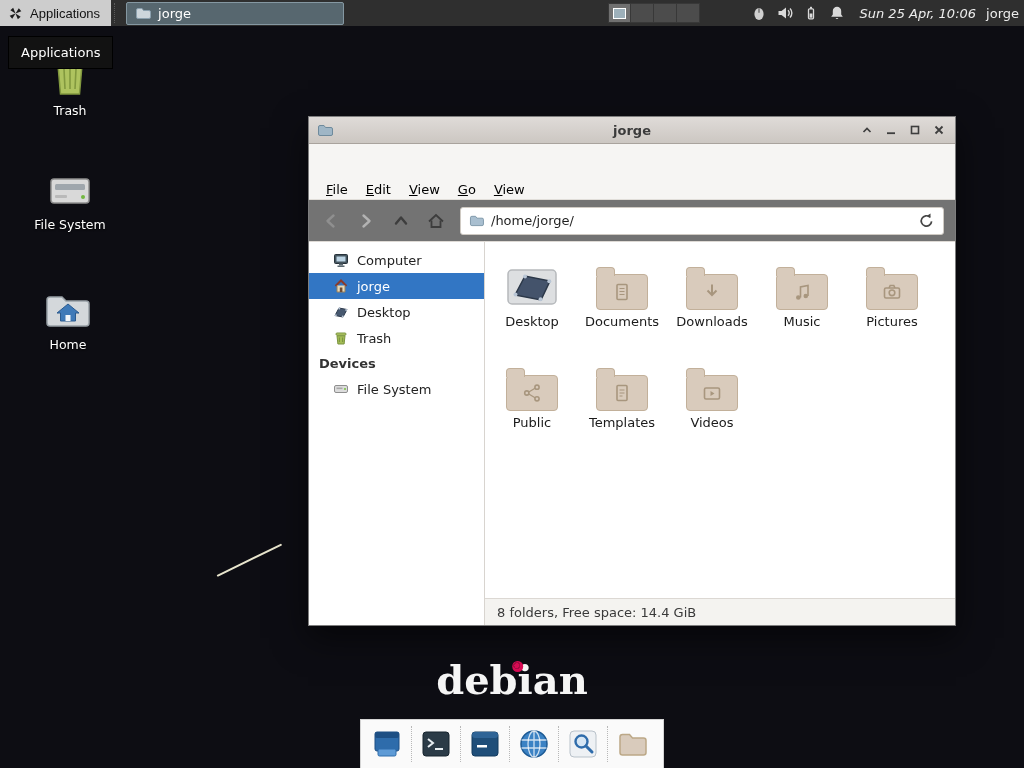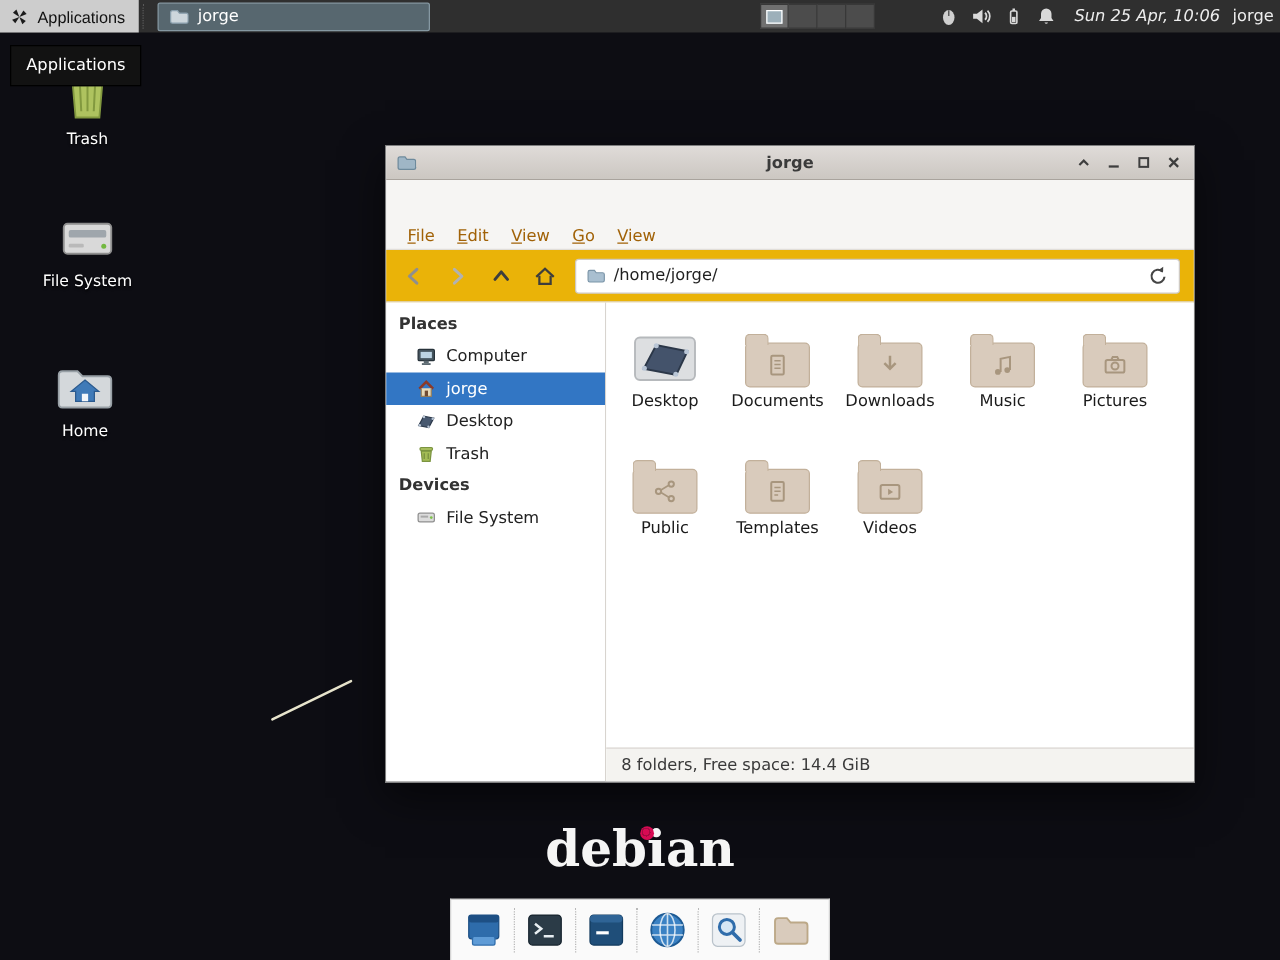--- a/index.html
+++ b/index.html
@@ -45,23 +45,23 @@
     box-shadow:0 12px 32px rgba(0,0,0,.55);display:flex;flex-direction:column;}
   .titlebar{flex:0 0 26px;background:linear-gradient(#dfdbd8,#ccc7c2);
     border-bottom:1px solid #a9a39d;display:flex;align-items:center;
     padding:0 8px;position:relative;}
   .title{position:absolute;left:0;right:0;text-align:center;font-weight:bold;
     font-size:13px;color:#3b3b3b;pointer-events:none;}
   .controls{margin-left:auto;display:flex;gap:7px;z-index:2;}
   .ctrl{width:17px;height:17px;display:flex;align-items:center;justify-content:center;}
   .menubar{flex:0 0 25px;background:#f6f5f3;border-bottom:1px solid #e1ded9;
     display:flex;align-items:center;padding-left:12px;gap:8px;}
-  .menu-item{display:inline-block;font-size:13px;color:#a16207;padding:2px 5px;margin-top:36px;}
+  .menu-item{display:inline-block;font-size:13px;color:#000000;padding:2px 5px;margin-top:36px;}
   .menu-item::first-letter{text-decoration:underline;}
-  .toolbar{flex:0 0 41px;background:#eab308;border-bottom:1px solid #dedad5;
+  .toolbar{flex:0 0 41px;background:#737373;border-bottom:1px solid #dedad5;
     display:flex;align-items:center;padding:0 11px;gap:13px;}
   .tool-btn{width:22px;display:flex;justify-content:center;align-items:center;}
   .pathbar{flex:1;height:28px;background:#fff;border:1px solid #cfcac3;border-radius:3px;
     display:flex;align-items:center;padding:0 8px;gap:7px;box-sizing:border-box;}
   .path-text{font-size:13px;color:#1f1f1f;flex:1;}
   .win-body{flex:1;display:flex;min-height:0;}
   .sidebar{width:176px;border-right:1px solid #d8d4cf;background:#fff;padding-top:5px;box-sizing:border-box;}
   .side-header{font-weight:bold;font-size:13px;color:#333;padding:5px 10px 5px 10px;}
   .side-item{height:26px;display:flex;align-items:center;gap:8px;padding-left:24px;
     font-size:13px;color:#222;}
@@ -248,21 +248,20 @@
           <path d="M13.6 9.4 A5.2 5.2 0 1 1 12 5.2" stroke="#454545" stroke-width="1.7" fill="none"></path>
           <path d="M12.6 1.4 L12.4 6 L8.5 4.1 Z" fill="#454545"></path>
         </svg>
       </span>
     </div>
   </div>
 
   <div class="win-body">
 
     <div class="sidebar">
-      <div class="side-header">Places</div>
 
       <div class="side-item">
         <svg width="16" height="16" viewBox="0 0 16 16">
           <rect x="1.5" y="2.5" width="13" height="9" rx="1" fill="#45555f" stroke="#27323a"></rect>
           <rect x="3.5" y="4.5" width="9" height="5" fill="#bcd4e4"></rect>
           <rect x="6" y="11.5" width="4" height="2" fill="#5b6870"></rect>
           <rect x="4.5" y="13.5" width="7" height="1.5" fill="#5b6870"></rect>
         </svg>
         <span>Computer</span>
       </div>

